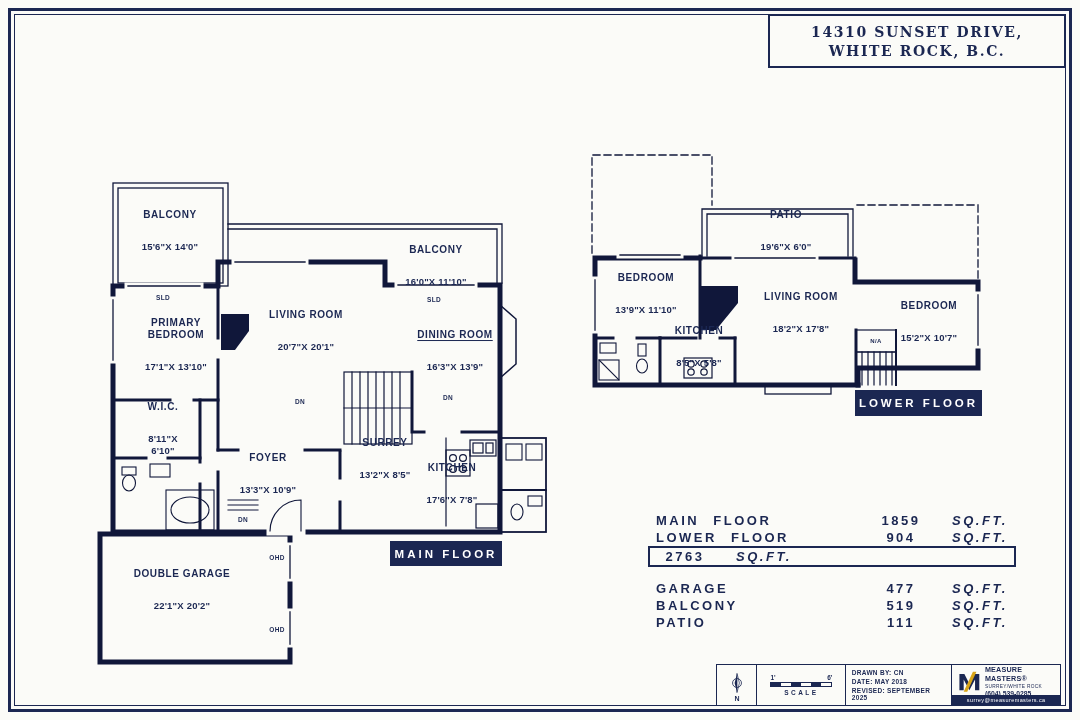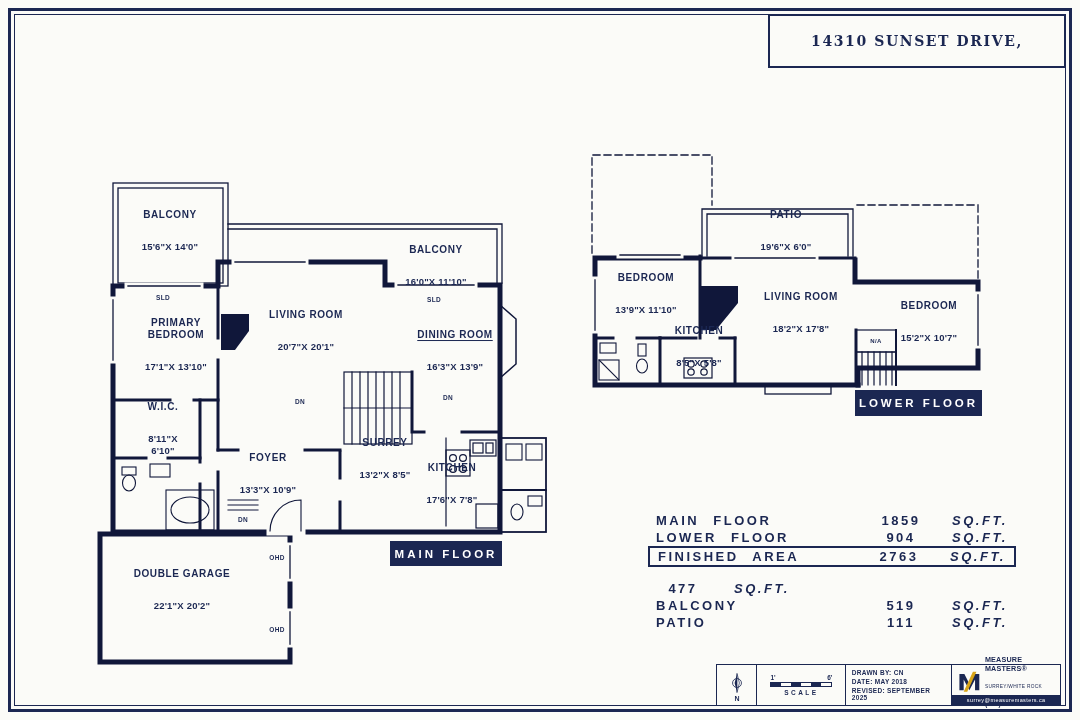--- a/index.html
+++ b/index.html
@@ -42,21 +42,21 @@
   .scale-box { left:756.4px; width:90px; display:flex; flex-direction:column; align-items:center; justify-content:center; gap:1px; }
   .scale-nums { width:62px; display:flex; justify-content:space-between; font-size:6.5px; font-weight:bold; }
   .scale-bar { width:62px; height:5px; border:1px solid #1b2752; display:flex; }
   .scale-bar span { flex:1; }
   .scale-bar span:nth-child(odd) { background:#1b2752; }
   .scale-label { font-size:6.5px; font-weight:bold; letter-spacing:2.5px; margin-top:1px; }
   .drawn-box { left:844.8px; width:108px; padding:3px 6px; display:flex; flex-direction:column; justify-content:center; gap:2px; }
   .drawn-box div { font-size:6.5px; font-weight:bold; letter-spacing:0.3px; }
   .logo-box { left:951.2px; width:110px; padding:2px 4px 10px 6px; }
   .logo-row { display:flex; align-items:center; gap:4px; height:100%; }
-  .logo-text { display:flex; flex-direction:column; gap:11px; }
+  .logo-text { display:flex; flex-direction:column; gap:1px; }
   .lname { font-size:7.2px; font-weight:bold; letter-spacing:0.2px; }
   .ltag { font-size:4.8px; letter-spacing:0.3px; }
   .lphone { font-size:6.8px; font-weight:bold; }
   .lemail { position:absolute; left:0; right:0; bottom:0; height:10px; background:#1b2752; color:#fff;
     font-size:5.5px; line-height:10px; text-align:center; letter-spacing:0.4px; }
 </style>
 </head>
 <body>
 
 <div class="border-outer"></div>
@@ -216,20 +216,21 @@
       <path d="M856,352 H896"></path>
       <path d="M862,352 V385 M868,352 V385 M874,352 V385 M880,352 V385 M886,352 V385 M892,352 V385"></path>
       <path d="M896,330 V385" stroke-width="2"></path>
     </g>
     <rect x="765" y="385" width="66" height="9" stroke-width="1.3"></rect>
   </g>
 </svg>
 
 <div class="title-block">
   <div>14310 SUNSET DRIVE,</div>
+  <div>WHITE ROCK, B.C.</div>
 </div>
 
 <div class="room" style="left:170px;top:231px">
   <span class="rn">BALCONY</span>
   <span class="rd">15'6"X 14'0"</span>
 </div>
 <div class="room" style="left:436px;top:266px">
   <span class="rn">BALCONY</span>
   <span class="rd">16'0"X 11'10"</span>
 </div>
@@ -307,26 +308,26 @@
     <span class="lbl">MAIN FLOOR</span>
     <span class="val">1859</span>
     <span class="unit">SQ.FT.</span>
   </div>
   <div class="arow">
     <span class="lbl">LOWER FLOOR</span>
     <span class="val">904</span>
     <span class="unit">SQ.FT.</span>
   </div>
   <div class="arow boxed">
-    <span class="lbl">FINISHED AREA</span>
     <span class="val">2763</span>
     <span class="unit">SQ.FT.</span>
   </div>
   <div class="agap"></div>
   <div class="arow">
+    <span class="lbl">GARAGE</span>
     <span class="val">477</span>
     <span class="unit">SQ.FT.</span>
   </div>
   <div class="arow">
     <span class="lbl">BALCONY</span>
     <span class="val">519</span>
     <span class="unit">SQ.FT.</span>
   </div>
   <div class="arow">
     <span class="lbl">PATIO</span>

